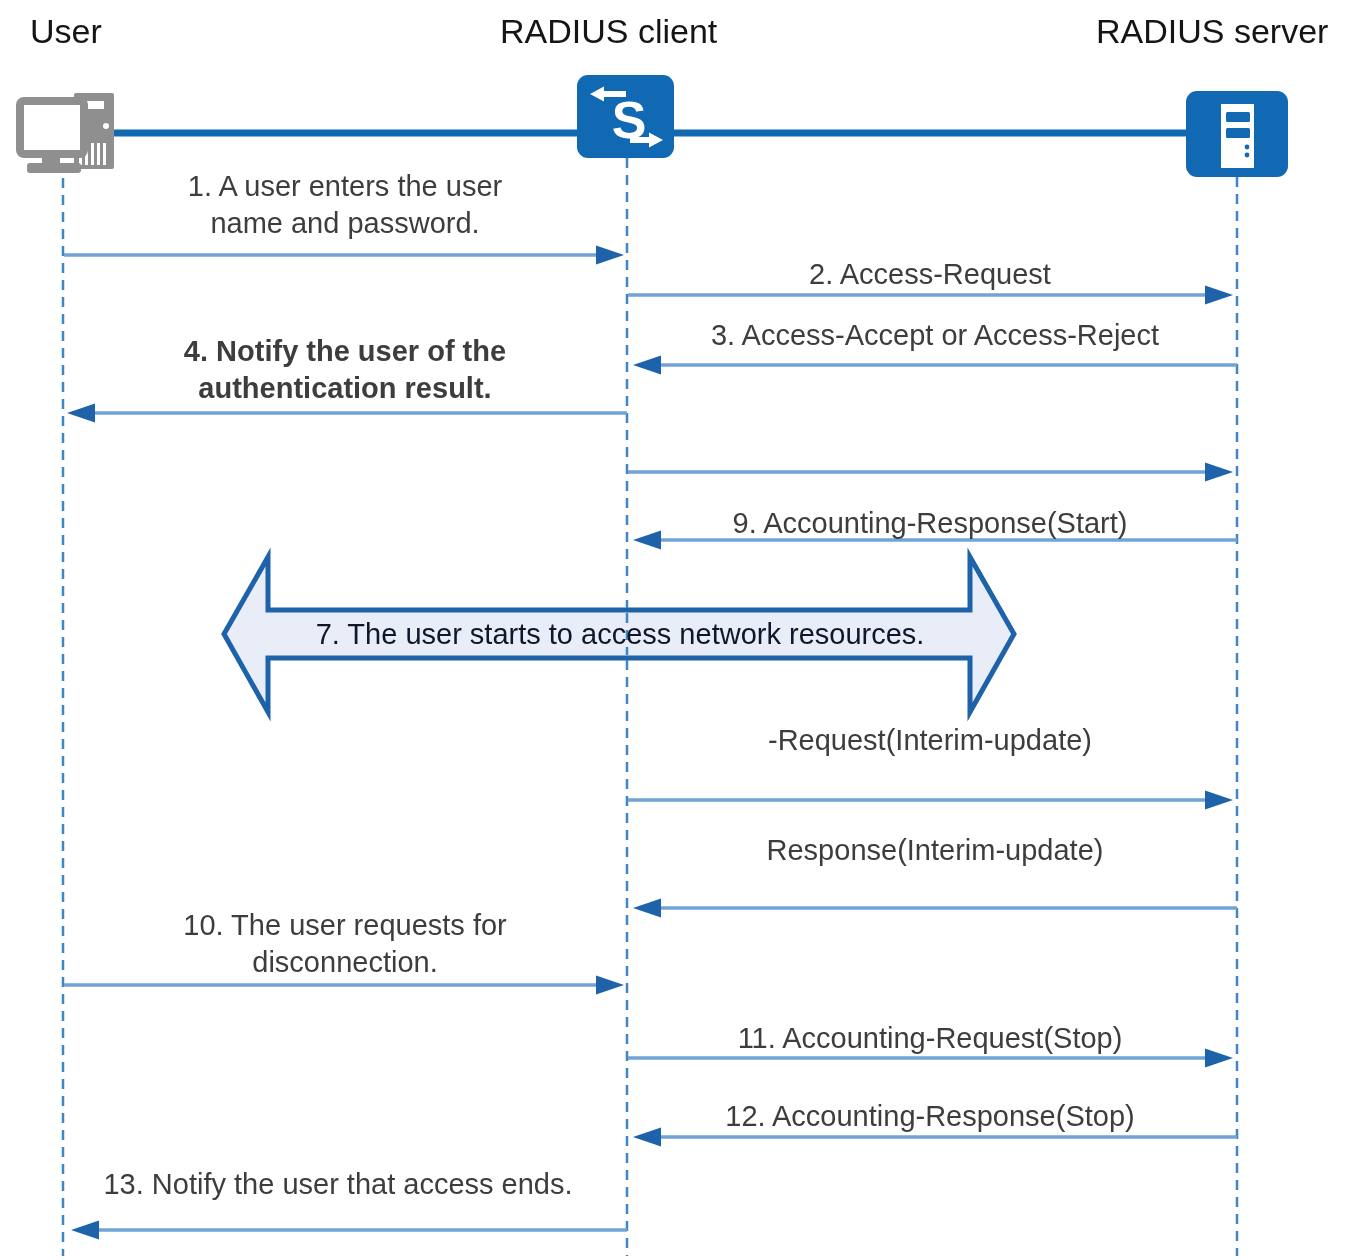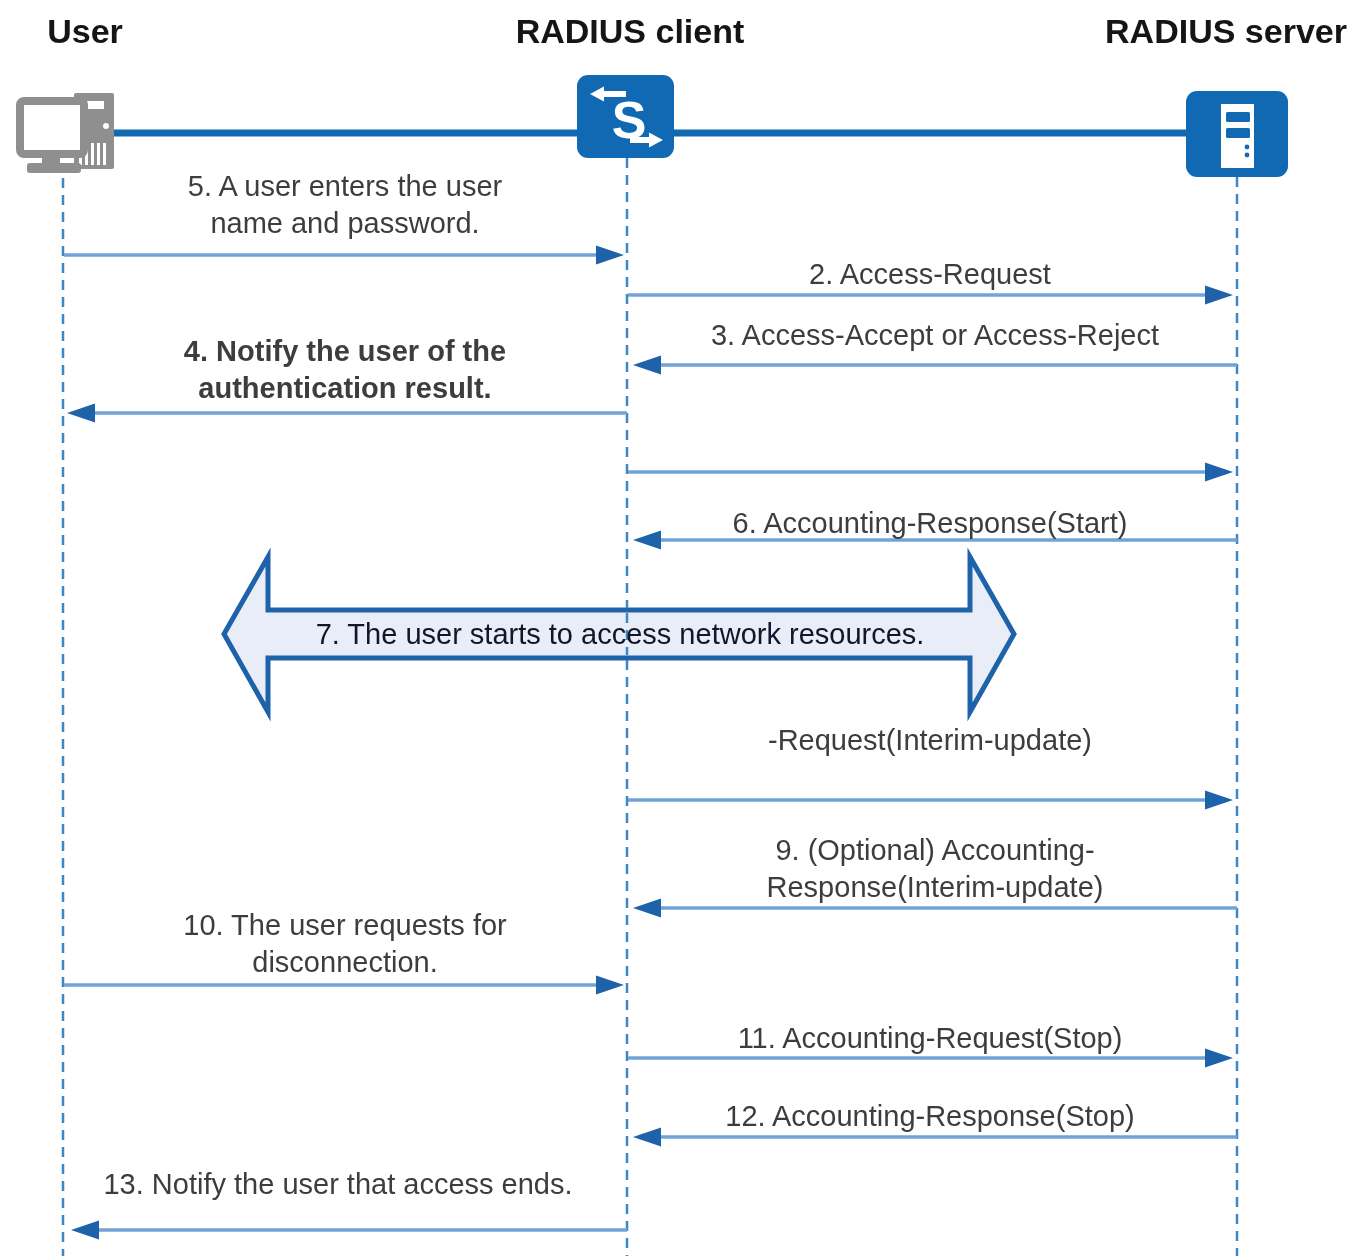--- a/index.html
+++ b/index.html
@@ -6,22 +6,22 @@
   #canvas{
     position:relative;
     width:1368px;height:1260px;
     background:#ffffff;
     font-family:"Liberation Sans","DejaVu Sans",sans-serif;
     overflow:hidden;
   }
   #diagram-svg{position:absolute;left:0;top:0;}
   .actor-label{
     position:absolute;
-    font-size:34px;font-weight:bold;color:#151515;
-    text-align:center;white-space:nowrap;
+    font-size:34px;font-weight:normal;color:#151515;
+    text-align:left;white-space:nowrap;
   }
   .msg-label{
     position:absolute;
     font-size:29px;color:#3d3d3d;
     line-height:37px;text-align:center;
   }
   .msg-label span{display:block;white-space:nowrap;}
   .banner-label{
     position:absolute;
     font-size:29px;color:#0f172a;
@@ -125,50 +125,49 @@
       <circle cx="1247" cy="147" r="2.4" fill="#1169b4"></circle>
       <circle cx="1247" cy="155" r="2.4" fill="#1169b4"></circle>
     </g>
   </svg>
 
   <div class="actor-label" style="left:30px;top:12px;width:110px;">User</div>
   <div class="actor-label" style="left:500px;top:12px;width:260px;">RADIUS client</div>
   <div class="actor-label" style="left:1096px;top:12px;width:260px;">RADIUS server</div>
 
   <div class="msg-label" style="left:145px;top:168px;width:400px;">
-    <span>5. A user enters the user</span>
+    <span>1. A user enters the user</span>
     <span>name and password.</span>
   </div>
 
   <div class="msg-label" style="left:730px;top:256px;width:400px;">
     <span>2. Access-Request</span>
   </div>
 
   <div class="msg-label" style="left:650px;top:317px;width:570px;">
     <span>3. Access-Accept or Access-Reject</span>
   </div>
 
   <div class="msg-label" style="left:145px;top:333px;width:400px;font-weight:bold;">
     <span>4. Notify the user of the</span>
     <span>authentication result.</span>
   </div>
 
 
   <div class="msg-label" style="left:730px;top:505px;width:400px;">
-    <span>6. Accounting-Response(Start)</span>
+    <span>9. Accounting-Response(Start)</span>
   </div>
 
   <div class="banner-label" style="left:270px;top:616px;width:700px;">7. The user starts to access network resources.</div>
 
   <div class="msg-label" style="left:730px;top:722px;width:400px;">
     <span>-Request(Interim-update)</span>
   </div>
 
   <div class="msg-label" style="left:725px;top:832px;width:420px;">
-    <span>9. (Optional) Accounting-</span>
     <span>Response(Interim-update)</span>
   </div>
 
   <div class="msg-label" style="left:145px;top:907px;width:400px;">
     <span>10. The user requests for</span>
     <span>disconnection.</span>
   </div>
 
   <div class="msg-label" style="left:700px;top:1020px;width:460px;">
     <span>11. Accounting-Request(Stop)</span>

